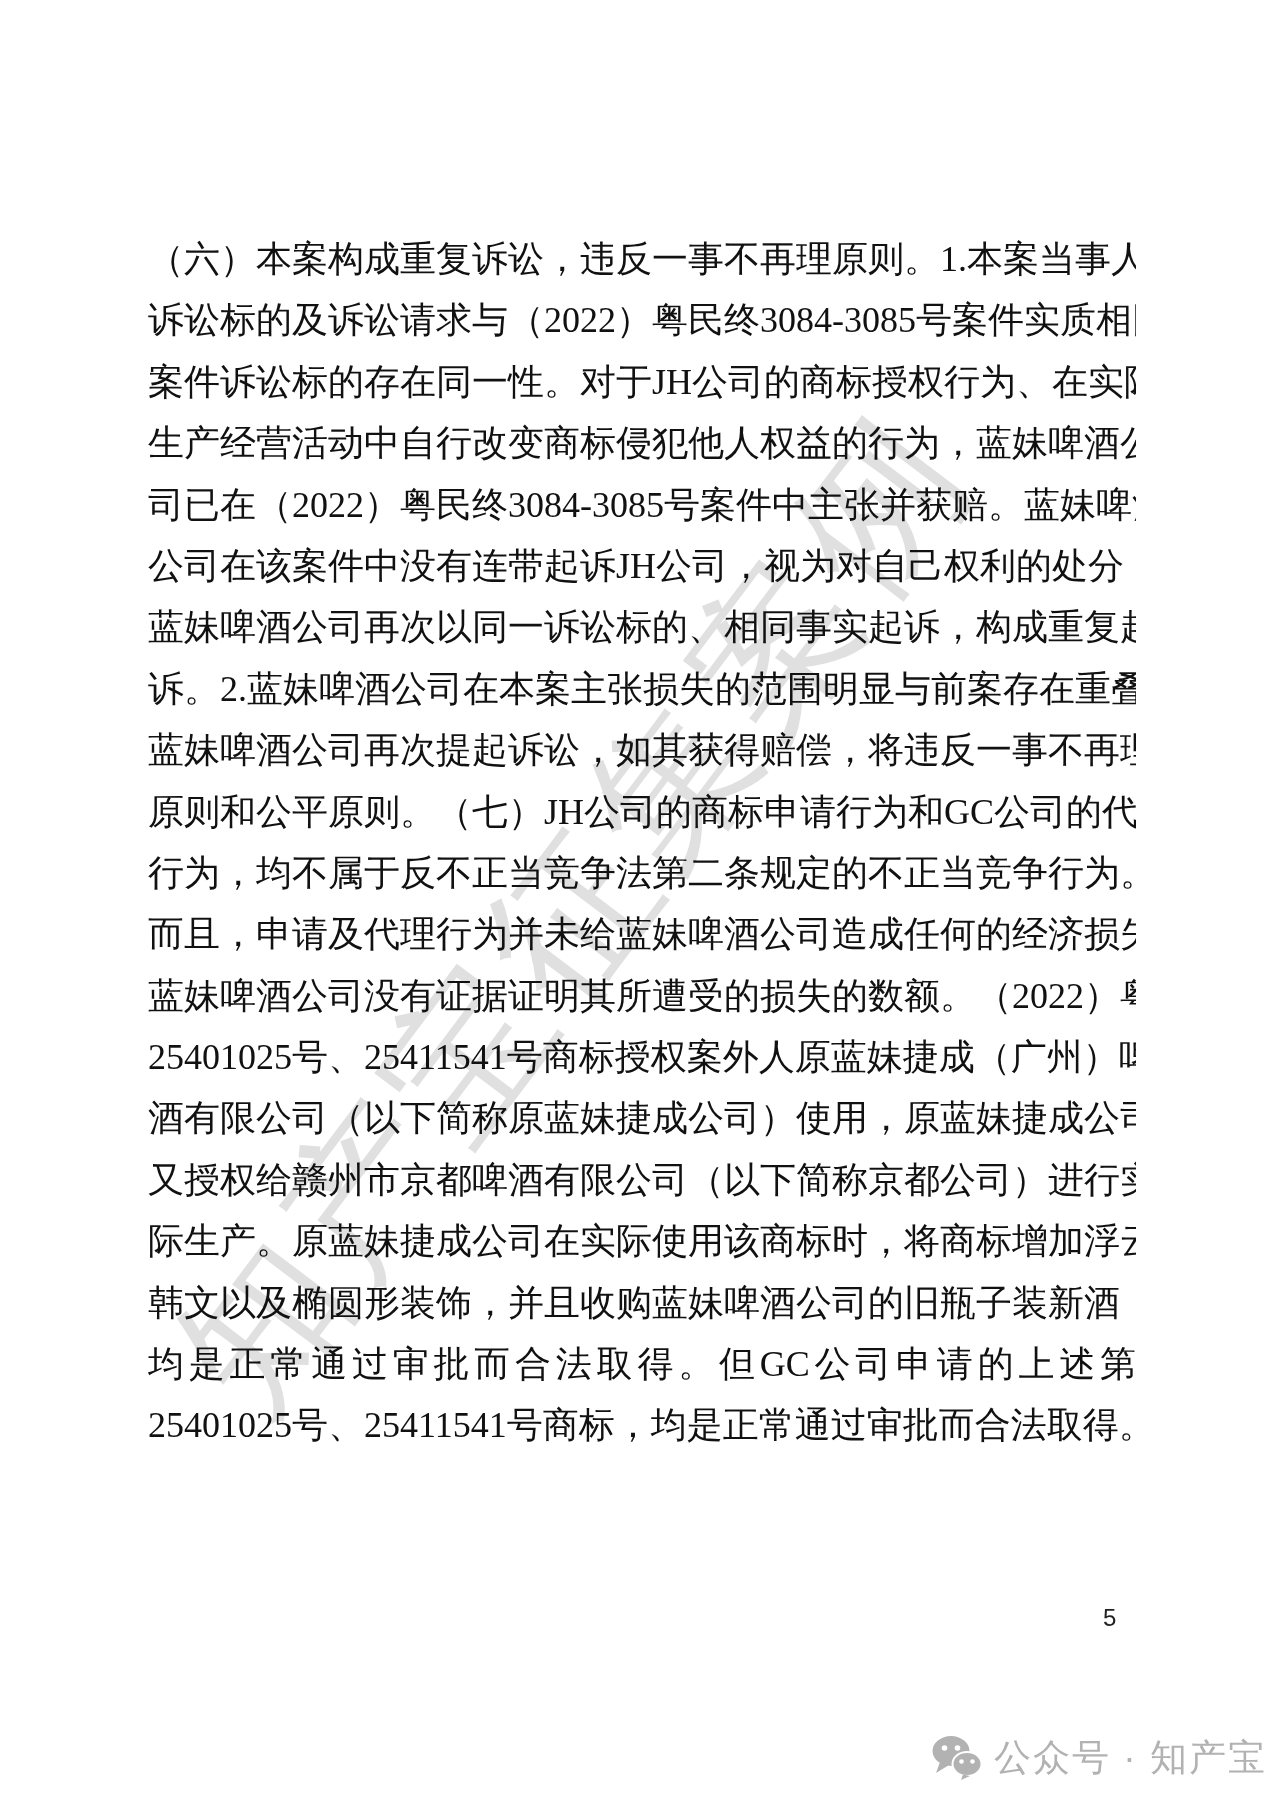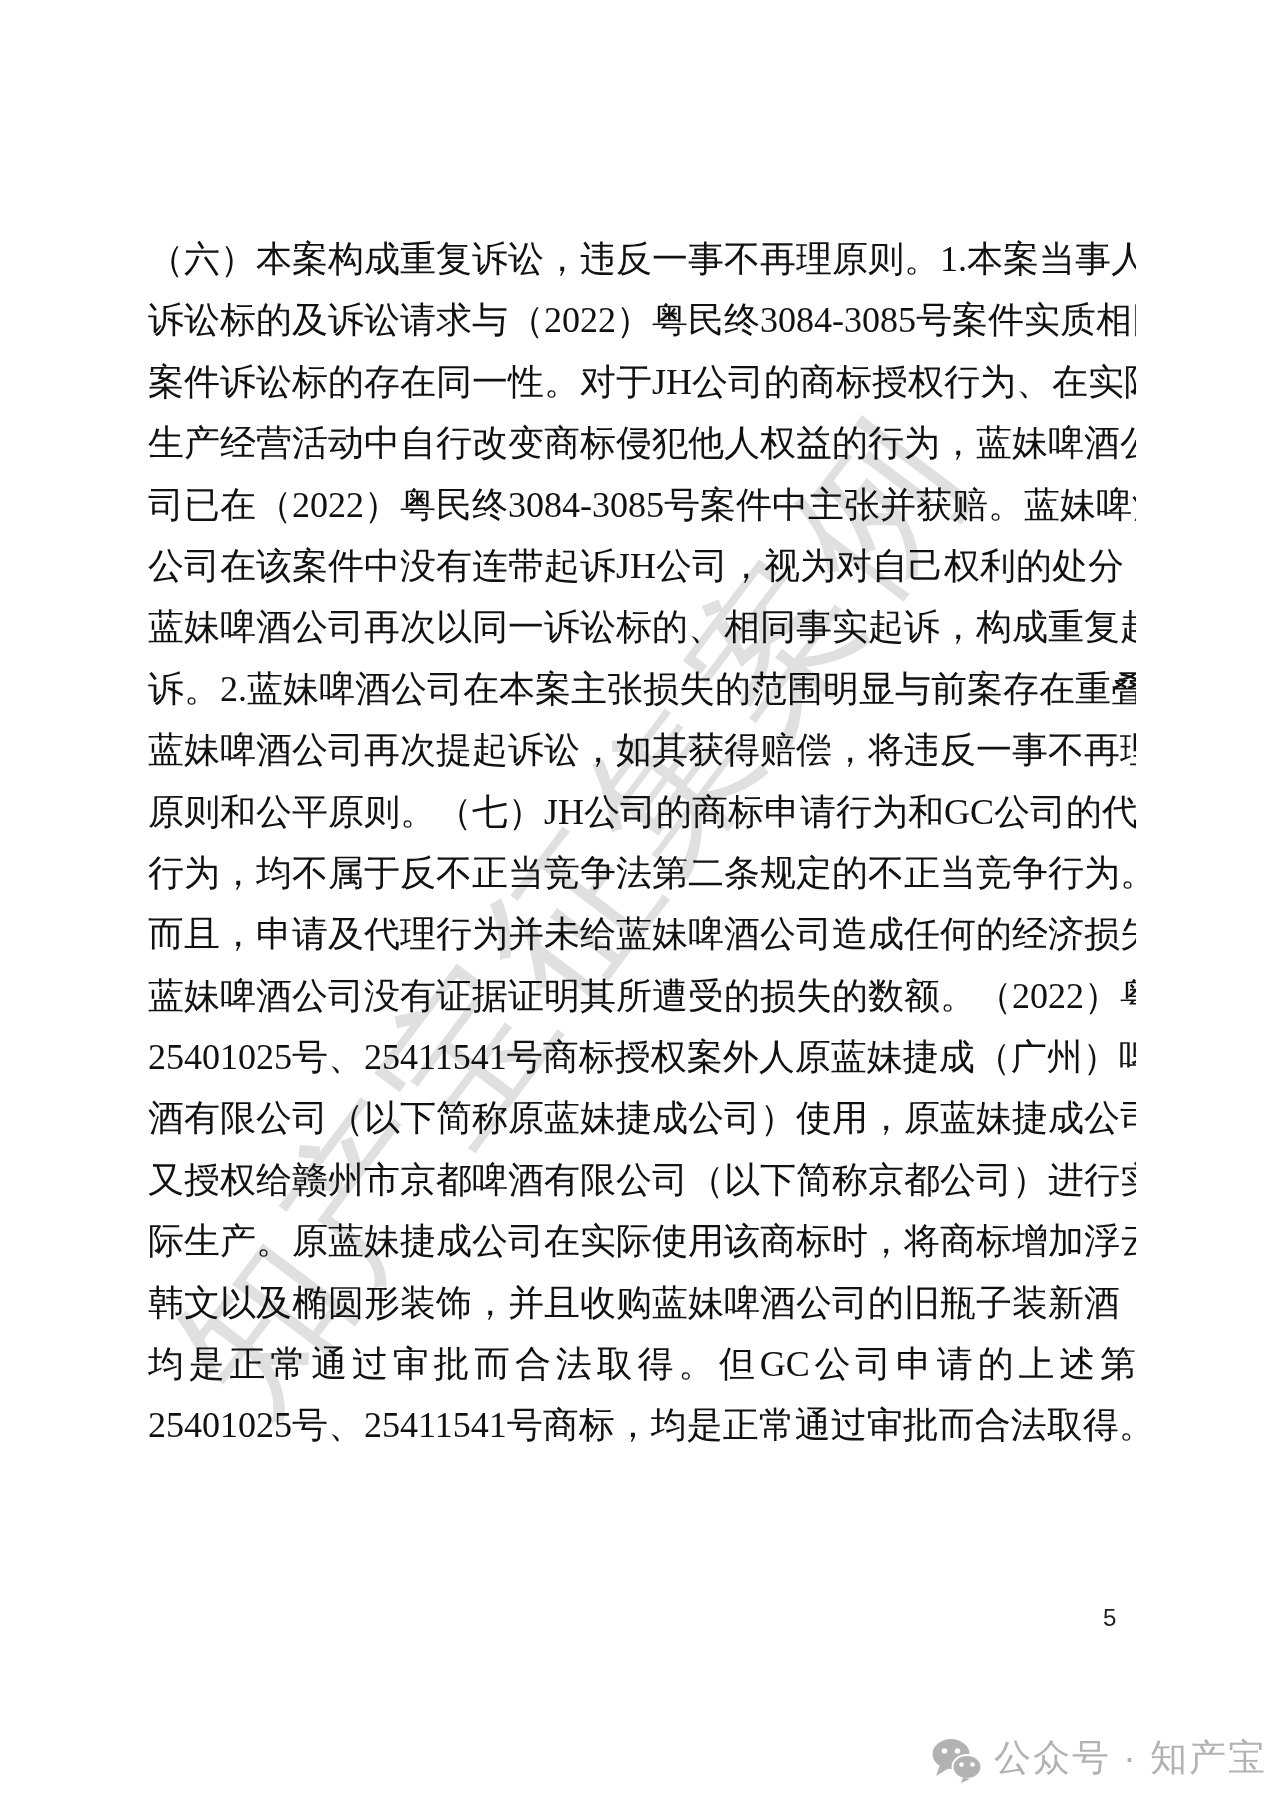--- a/index.html
+++ b/index.html
@@ -50,21 +50,21 @@
     font-size: 24px;
     color: #222222;
     z-index: 1;
     font-family: "Liberation Sans", sans-serif;
   }
   .footer {
     position: absolute;
     left: 932px;
     top: 1733px;
     display: flex;
-    align-items: flex-end;
+    align-items: center;
     gap: 12px;
     z-index: 1;
   }
   .footer .brand-text {
     font-size: 37px;
     color: #b2b2b2;
     letter-spacing: 2px;
     font-family: "Liberation Sans", "DejaVu Sans", sans-serif;
     white-space: nowrap;
   }

